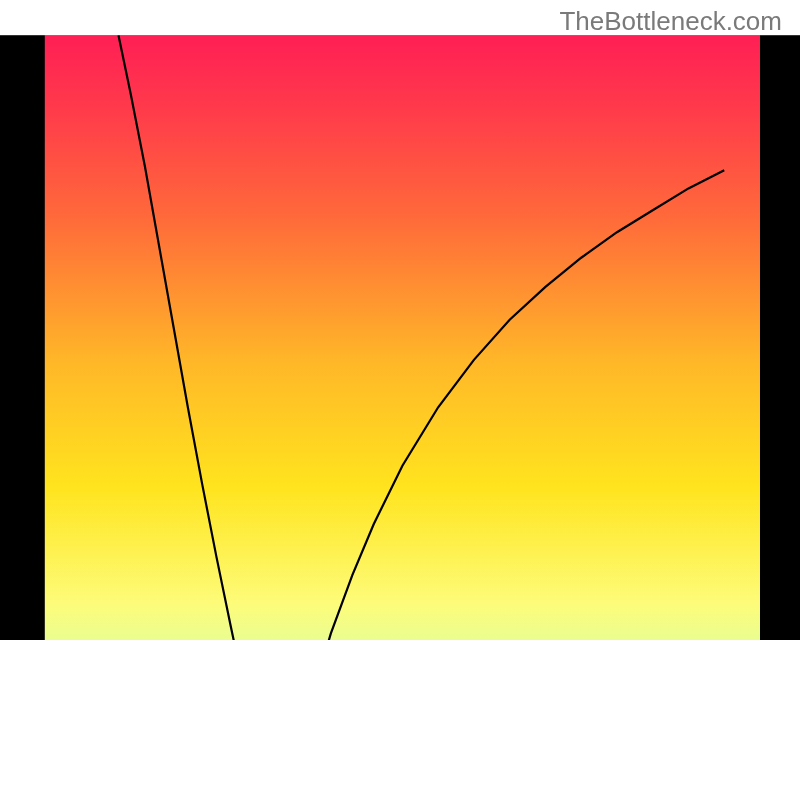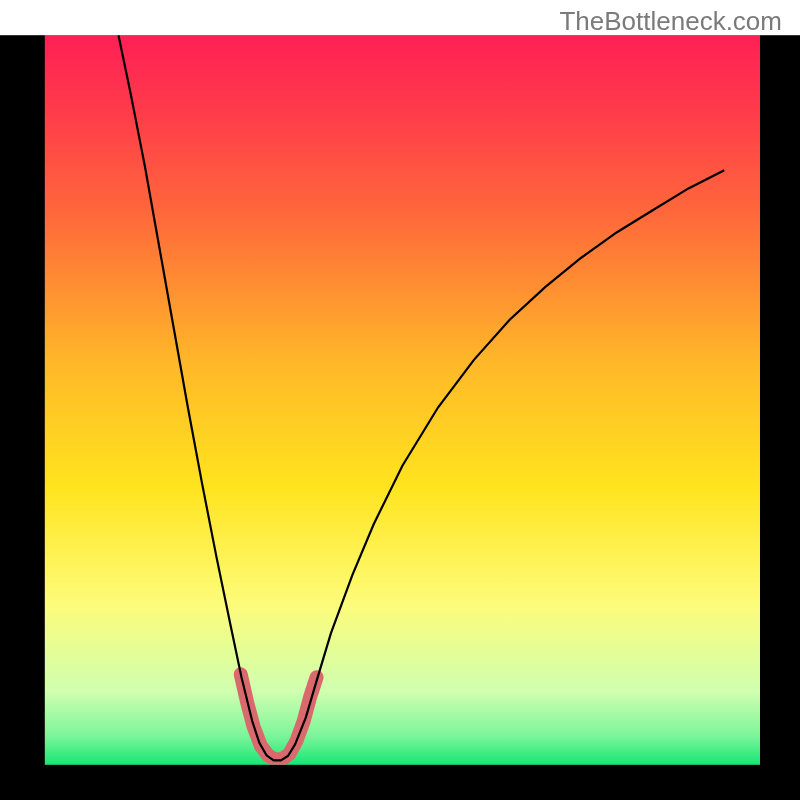--- a/index.html
+++ b/index.html
@@ -3,21 +3,21 @@
 <meta charset="utf-8">
 <style>
   body {
     margin: 0;
     padding: 0;
     background: #fff;
   }
   .chart-container {
     position: relative;
     width: 800px;
-    height: 800px;
+    height: 640px;
   }
   svg {
     display: block;
   }
   .watermark {
     position: absolute;
     top: 6px;
     right: 18px;
     font-family: Arial, Helvetica, sans-serif;
     font-size: 26px;

